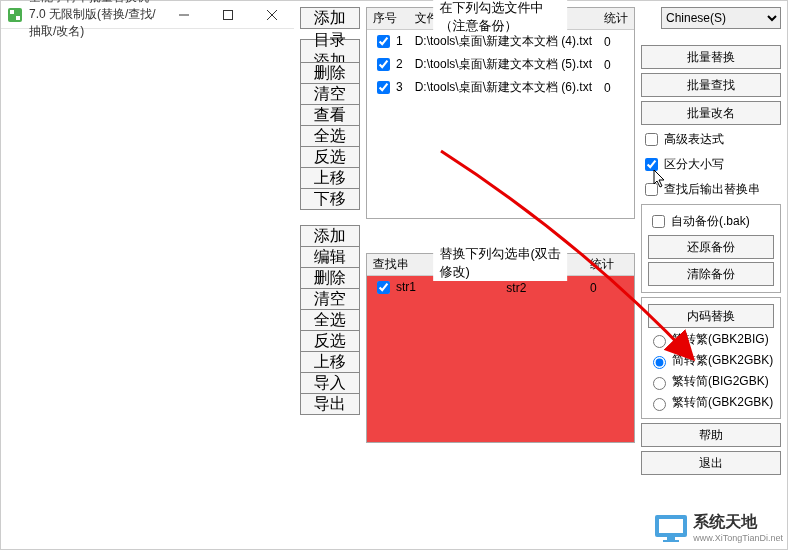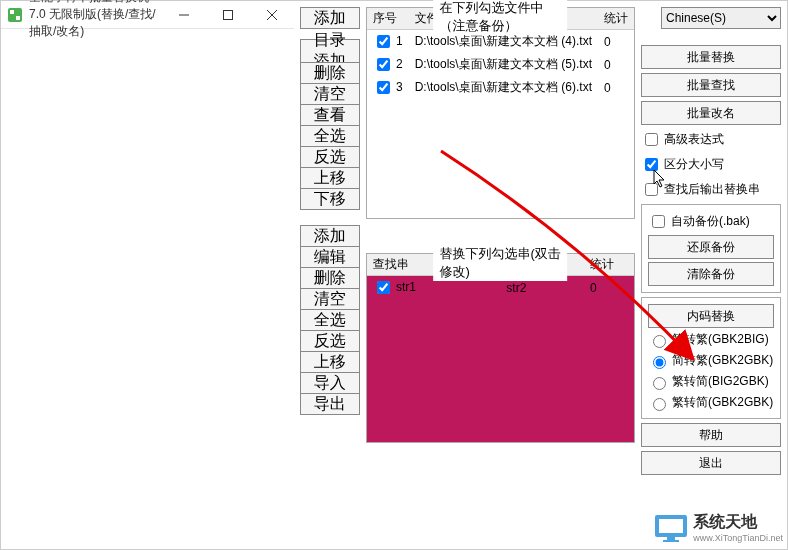--- a/index.html
+++ b/index.html
@@ -13,21 +13,21 @@
   .content { display: flex; padding: 6px; gap: 6px; flex: 1; }
   .leftcol { width: 60px; display: flex; flex-direction: column; gap: 0; }
   .btn { height: 22px; border: 1px solid #888; background: #f5f5f5; font-size: 16px; margin-bottom: -1px; cursor: pointer; display: flex; align-items: center; justify-content: center; }
   .fieldset { border: 1px solid #aaa; position: relative; padding: 0; }
   .legend { position: absolute; top: -9px; left: 50%; transform: translateX(-50%); background: #fff; padding: 0 6px; font-size: 13px; }
   .table { width: 100%; border-collapse: collapse; font-size: 12px; }
   .table th, .table td { padding: 2px 6px; text-align: left; white-space: nowrap; }
   .table th { background: #f0f0f0; border-bottom: 1px solid #ccc; font-weight: normal; }
   .table td { border: none; }
   .tablewrap { height: 210px; overflow: auto; background: #fff; }
-  .tablewrap2 { height: 188px; overflow: auto; background: #be185d; }
+  .tablewrap2 { height: 188px; overflow: auto; background: #ef4444; }
   .rightcol { width: 140px; display: flex; flex-direction: column; gap: 4px; align-items: stretch; }
   .combo { position: relative; margin-left: 20px; }
   .combo select { width: 100%; height: 22px; border: 1px solid #888; font-size: 12px; }
   .rbtn { height: 24px; border: 1px solid #888; background: #f5f5f5; font-size: 12px; cursor: pointer; display: flex; align-items: center; justify-content: center; text-align: right; }
   .check { display: flex; align-items: center; gap: 3px; padding: 1px 0; font-size: 12px; }
   .radio { display: flex; align-items: center; gap: 3px; padding: 1px 0; font-size: 12px; }
   .group { border: 1px solid #aaa; padding: 6px; position: relative; }
   .cursor-svg { position: absolute; left: 652px; top: 168px; pointer-events: none; }
   .arrow-svg { position: absolute; left: 430px; top: 140px; pointer-events: none; z-index: 100; }
   .watermark { position: absolute; right: 4px; bottom: 4px; display: flex; align-items: center; gap: 4px; pointer-events: none; }

